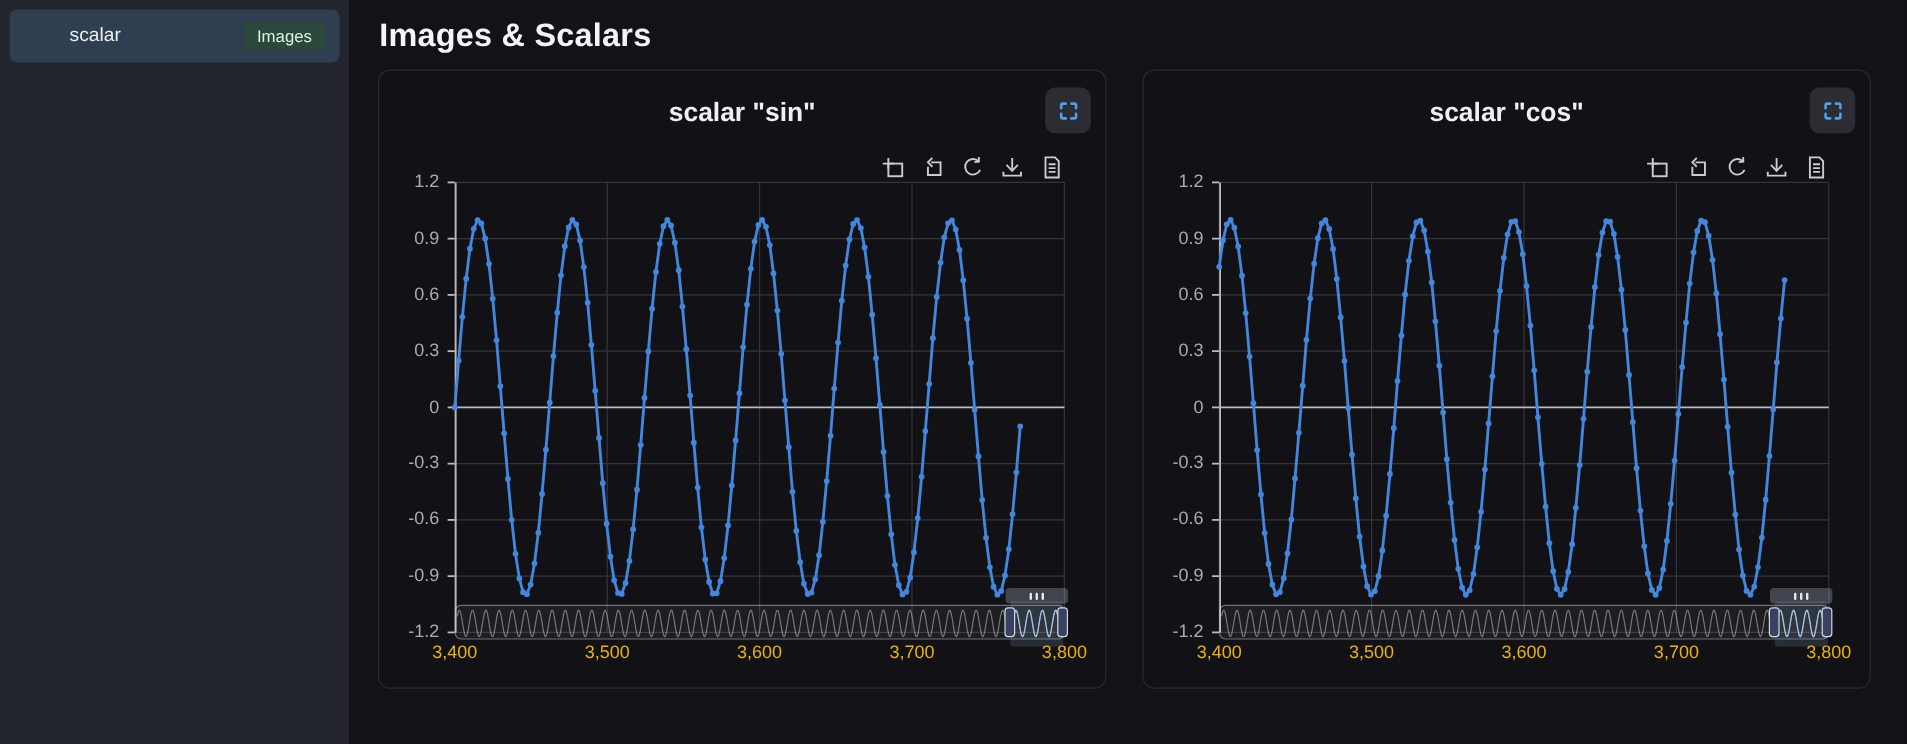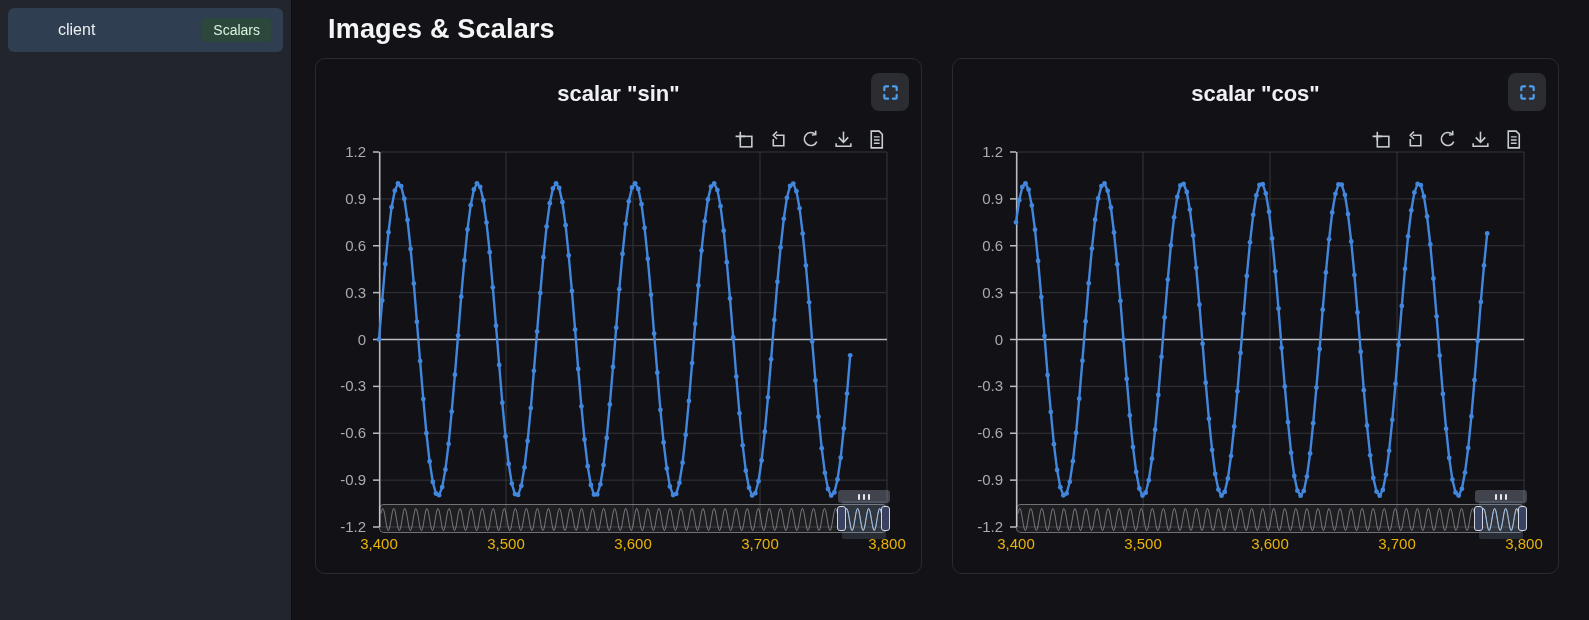--- a/index.html
+++ b/index.html
@@ -21,21 +21,21 @@
     display:flex; align-items:center; justify-content:space-between;
     padding:0 12px 0 50px; cursor:pointer;
   }
   .client-label { font-size:16px; color:#eceef0; }
   .badge {
     background:#2c473c; color:#d9f4de; font-size:14px;
     padding:4px 11px; border-radius:4px; line-height:1.2;
   }
   
   .main { flex:1; padding:14px 0 0 23px; }
-  .page-title { font-size:27px; font-weight:bold; margin:0 0 13px 13px; color:#f4f5f6; letter-spacing:0.2px; }
+  .page-title { font-size:27px; font-weight:bold; margin:0 0 13px 1px; color:#f4f5f6; letter-spacing:0.2px; }
   .charts-row { display:flex; gap:30px; }
   .panel {
     width:607px; height:516px; position:relative;
     background:#121216; border:1px solid #2a2a31; border-radius:10px;
   }
   .panel-title { text-align:center; margin-top:22px; font-size:22px; font-weight:bold; color:#eef0f3; }
   .expand-btn {
     position:absolute; top:14px; right:12px; width:38px; height:38px;
     background:#2b2d33; border:none; border-radius:8px;
     display:flex; align-items:center; justify-content:center; cursor:pointer; padding:0;
@@ -78,22 +78,22 @@
     background:rgba(175,185,205,0.30); border-radius:3px;
     display:flex; align-items:center; justify-content:center; gap:3px;
   }
   .mm-grip i { width:2px; height:6px; background:#e5e8ee; border-radius:1px; }
 </style>
 </head>
 <body>
 
 <div class="sidebar">
   <div class="client-item">
-    <span class="client-label">client</span>
-    <span class="badge">Scalars</span>
+    <span class="client-label">scalar</span>
+    <span class="badge">Images</span>
   </div>
 </div>
 
 <div class="main">
   <h1 class="page-title">Images &amp; Scalars</h1>
 
   <div class="charts-row">
 
     <div class="panel">
       <div class="panel-title">scalar "sin"</div>

